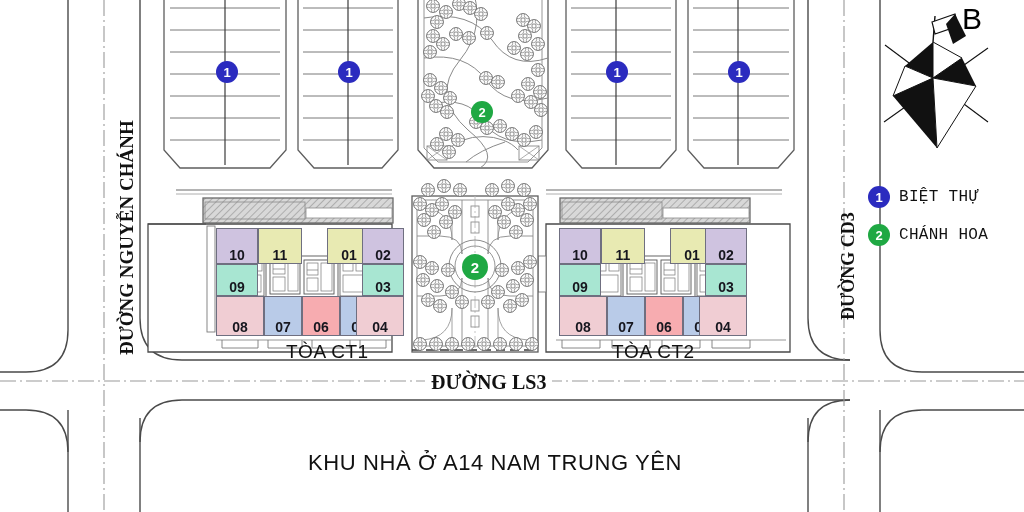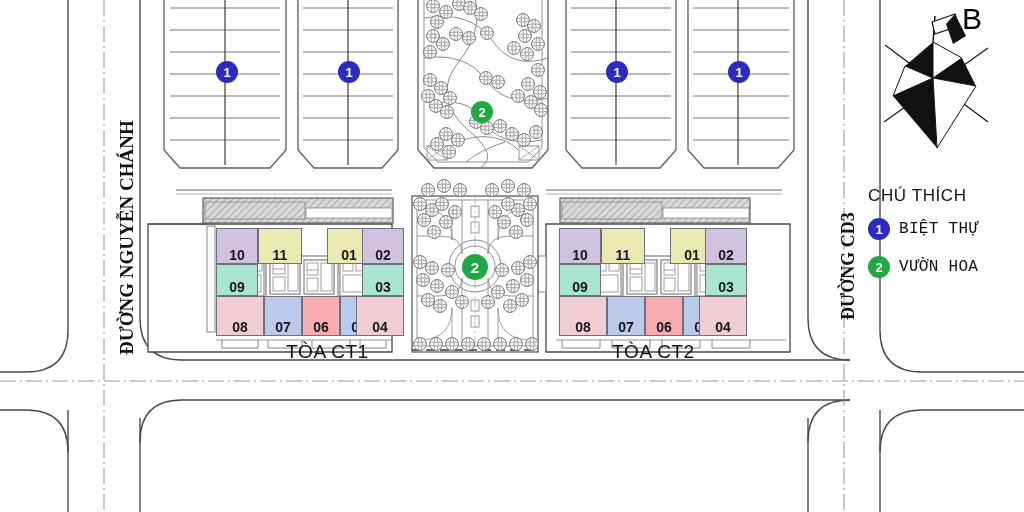--- a/index.html
+++ b/index.html
@@ -512,37 +512,38 @@
     <span>2</span>
   </div>
   <div class="marker garden" style="left:462px; top:254px; width:26px; height:26px; font-size:15px;">
     <span>2</span>
   </div>
 
   <div class="street-label-v" style="left:116px; top:355px; transform: rotate(-90deg); font-size:19px;">ĐƯỜNG NGUYỄN CHÁNH</div>
 
   <div class="street-label-v" style="left:838px; top:320px; transform: rotate(-90deg); font-size:18px;">ĐƯỜNG CD3</div>
 
+  <div class="street-label-h" style="left:425px; top:371px; font-size:20px;">ĐƯỜNG LS3</div>
 
   <div class="tower-label" style="left:270px; top:341px;margin-left:16px;">TÒA CT1</div>
 
   <div class="tower-label" style="left:612px; top:341px;">TÒA CT2</div>
 
+  <div class="district-label" style="left:308px; top:450px;">KHU NHÀ Ở A14 NAM TRUNG YÊN</div>
 
   <div id="compass-letter">B</div>
 
   <div id="legend">
-    <div class="title">CHÚ THÍCH</div>
     <div class="row">
       <div class="marker villa" style="position:relative; left:0; top:0;">
         <span>1</span>
       </div>
       <div class="txt">BIỆT THỰ</div>
     </div>
     <div class="row">
       <div class="marker garden" style="position:relative; left:0; top:0;">
         <span>2</span>
       </div>
-      <div class="txt">VƯỜN HOA</div>
+      <div class="txt">CHÁNH HOA</div>
     </div>
   </div>
 
 </div>
 
 </body></html>

